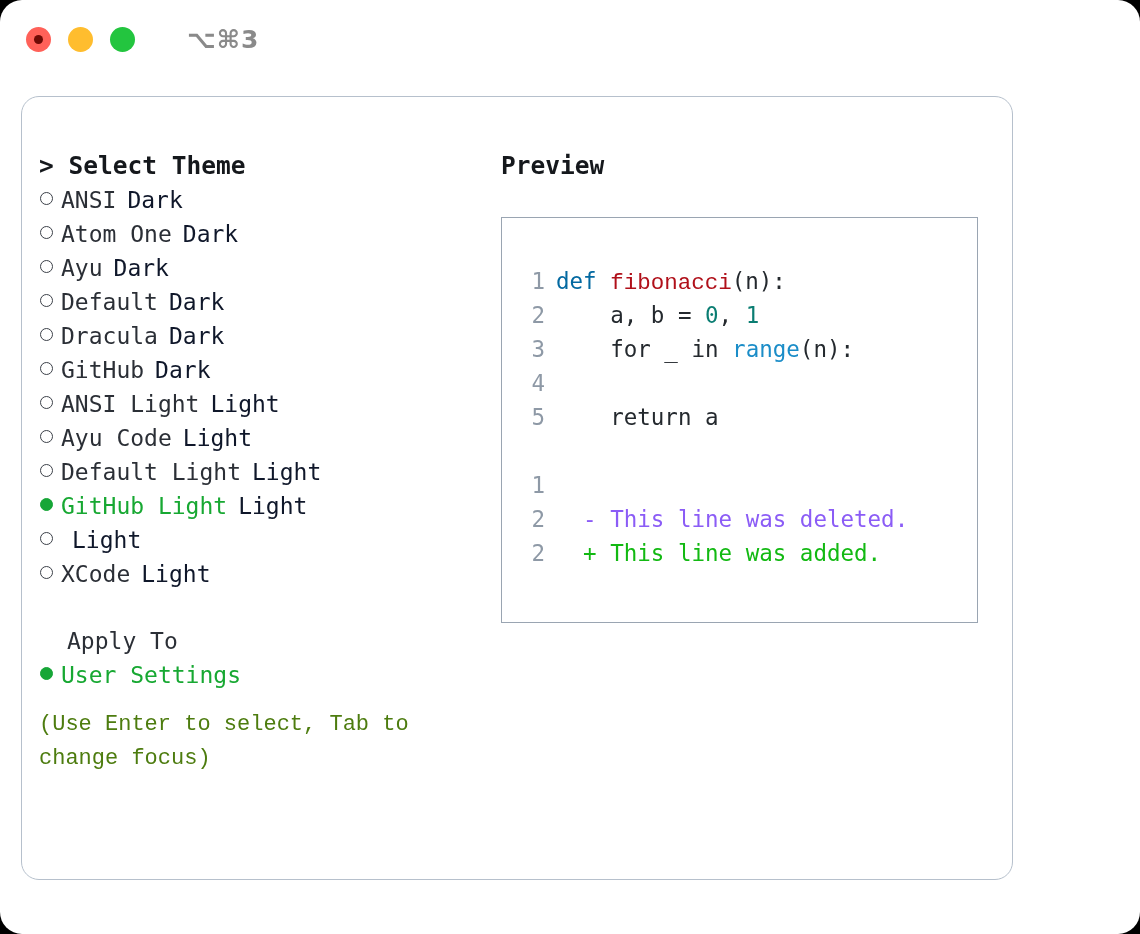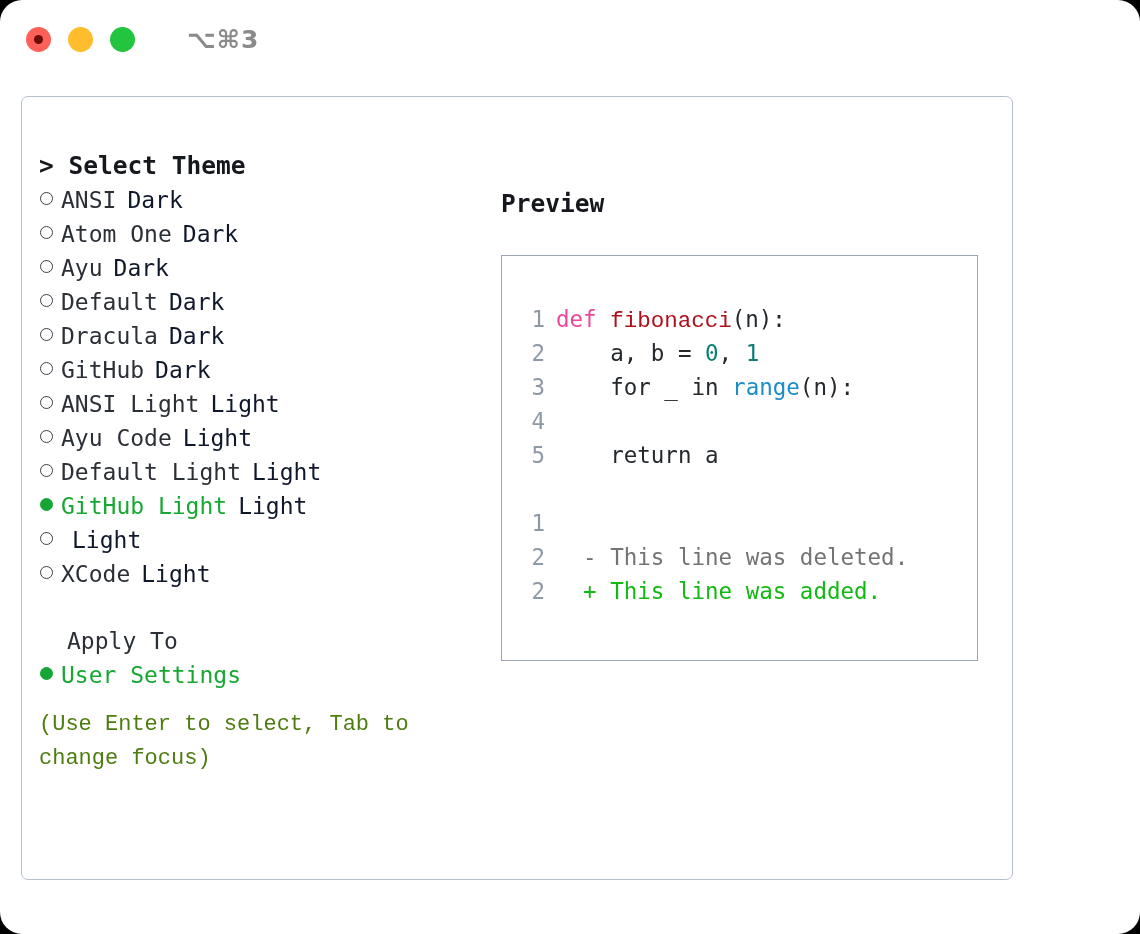--- a/index.html
+++ b/index.html
@@ -73,21 +73,21 @@
   }
 
   
   .panel {
     position: absolute;
     left: 21px;
     top: 96px;
     width: 992px;
     height: 784px;
     border: 1.6px solid #b6c0cc;
-    border-radius: 7px;
+    border-radius: 18px;
     box-sizing: border-box;
     background: #ffffff;
   }
 
   .columns {
     position: absolute;
     left: 0;
     top: 0;
     width: 100%;
     height: 100%;
@@ -167,21 +167,20 @@
     width: 400px;
     font-family: Liberation Mono, monospace;
   }
 
   
   .right-col {
     position: absolute;
     left: 479px;
     top: 52px;
     width: 490px;
-    margin-top: 38px;
   }
   .preview-title {
     font-size: 24.5px;
     font-weight: 700;
     color: #15181c;
     line-height: 34px;
   }
   .code-box {
     margin-top: 34px;
     width: 477px;
@@ -202,28 +201,28 @@
   .lineno {
     color: #8e99a6;
     width: 23px;
     flex: 0 0 23px;
     text-align: right;
     margin-right: 11px;
   }
   .code-text { color: #24292e; }
   .blank-line { height: 34px; }
 
-  .tok-def   { color: #ec4899; }
+  .tok-def   { color: #0369a1; }
   .tok-fn    { color: #b0101a; font-family: Liberation Mono, monospace; }
   .tok-num   { color: #0a7d72; }
   .tok-call  { color: #1b8dc8; }
   .tok-plain { color: #24292e; }
 
   .diff-ctx { color: #8a8f96; }
-  .diff-del { color: #737373; }
+  .diff-del { color: #8b5cf6; }
   .diff-add { color: #12b912; }
 </style>
 </head>
 <body>
 
 <div class="window">
 
   <div class="titlebar">
     <div class="dots">
       <span class="dot close"></span>

